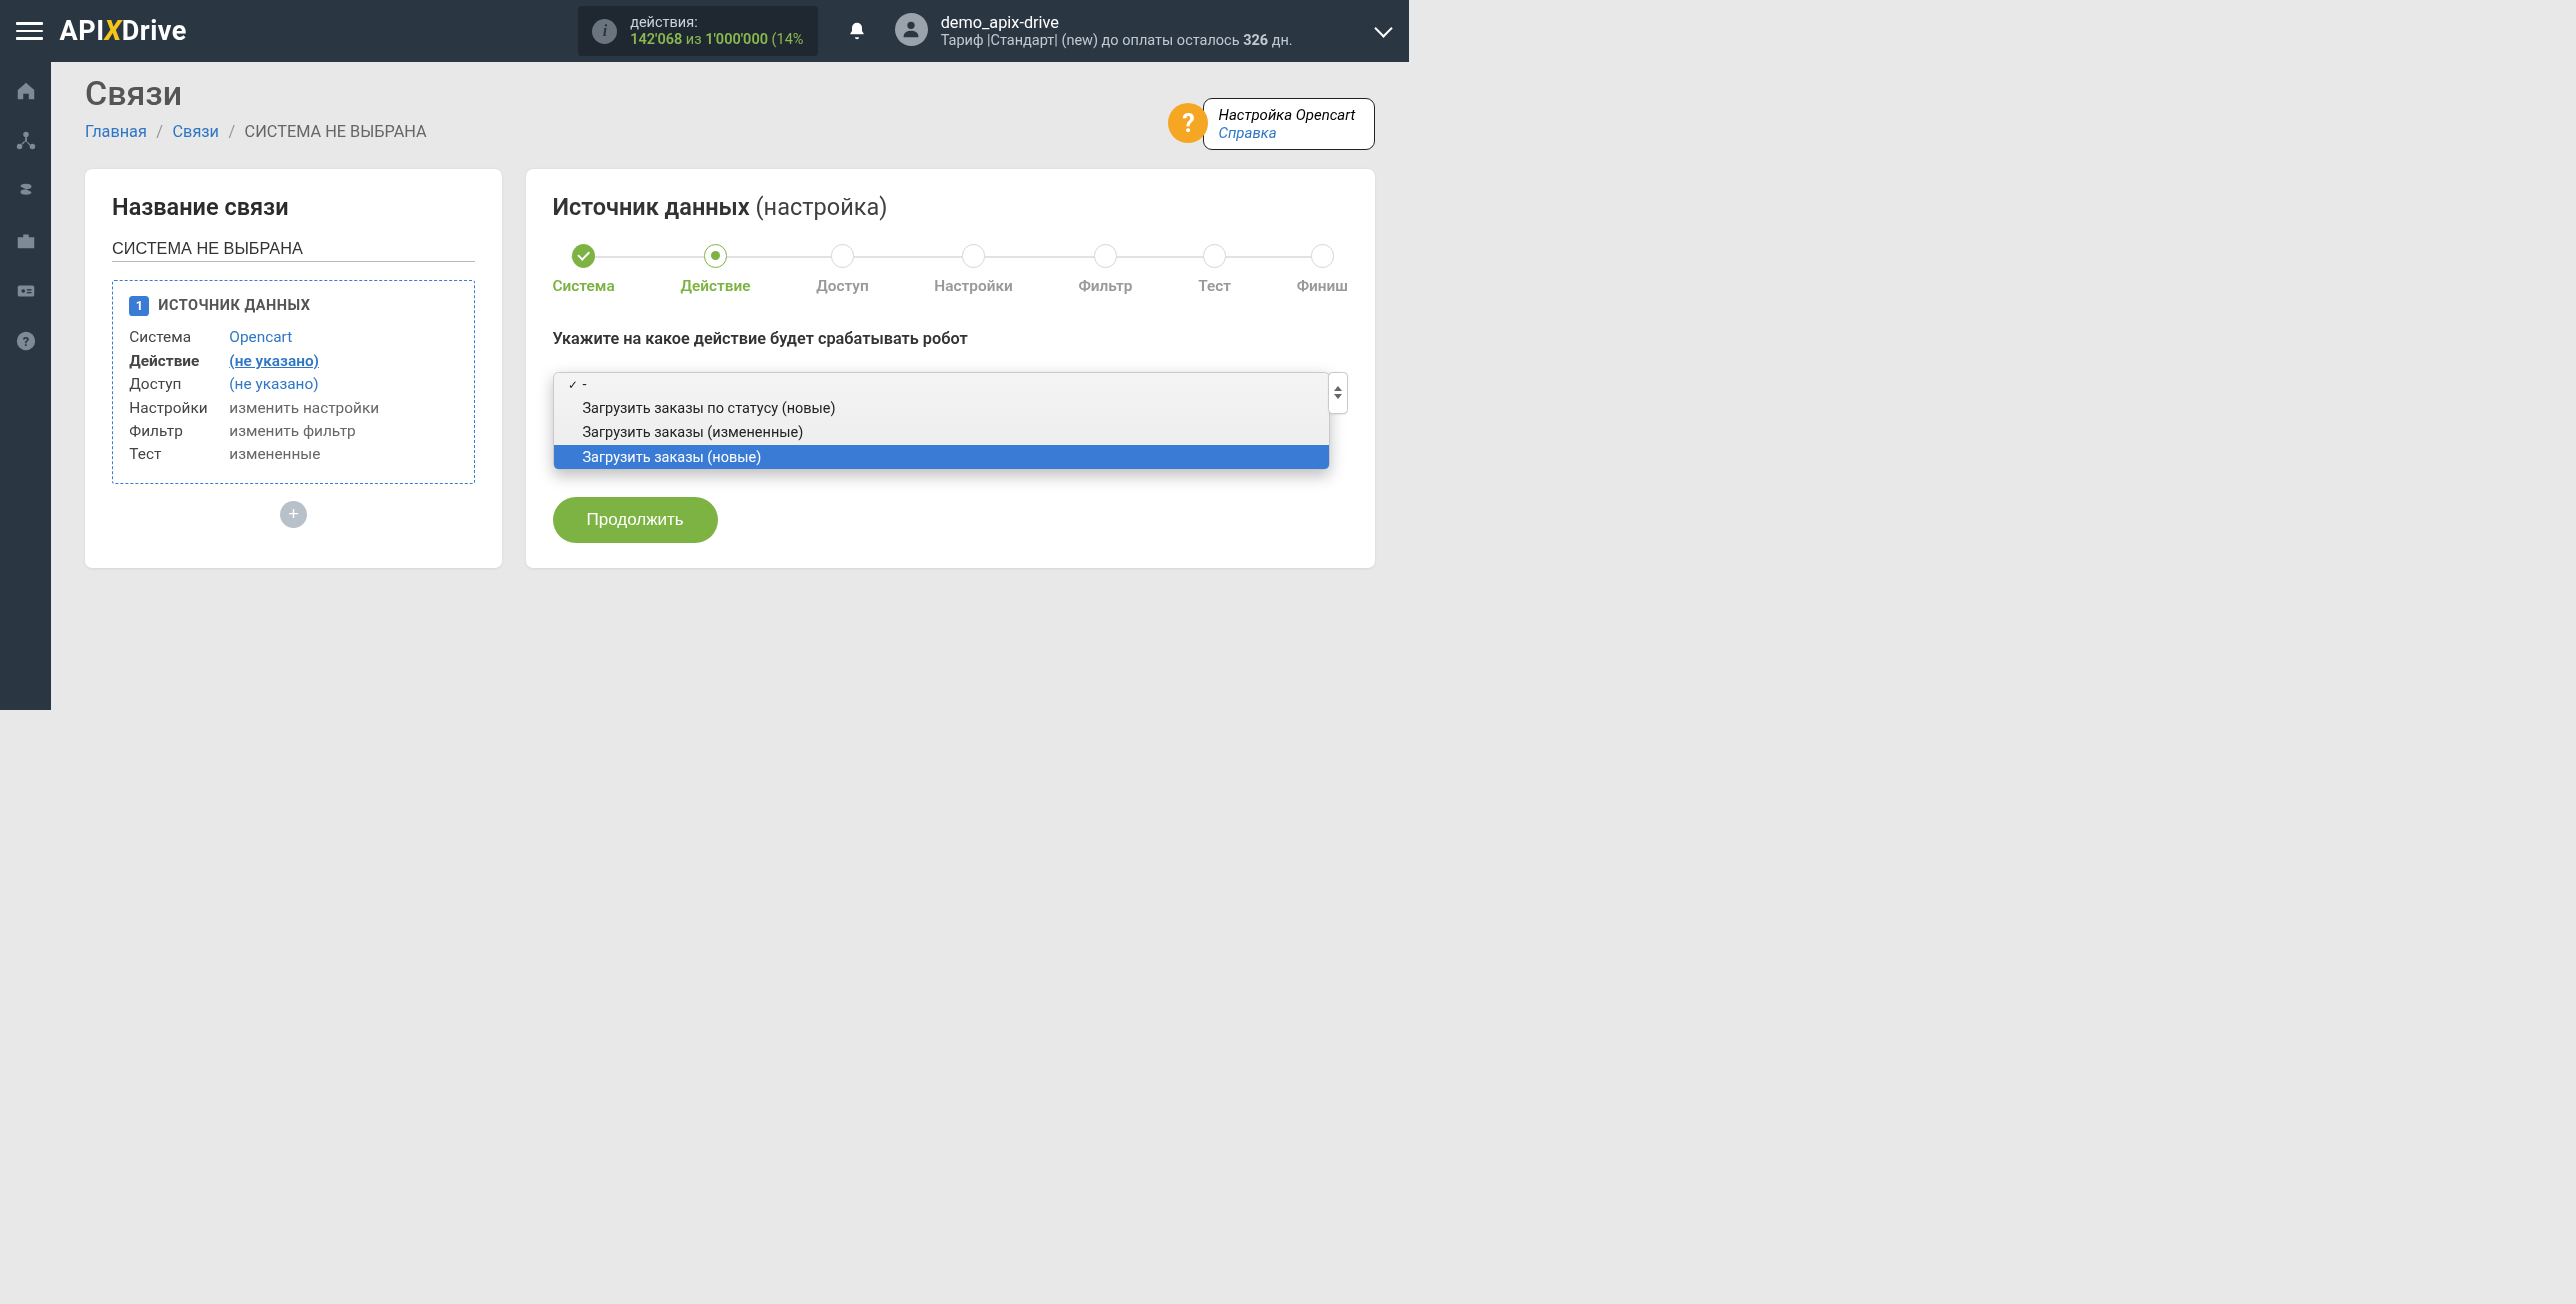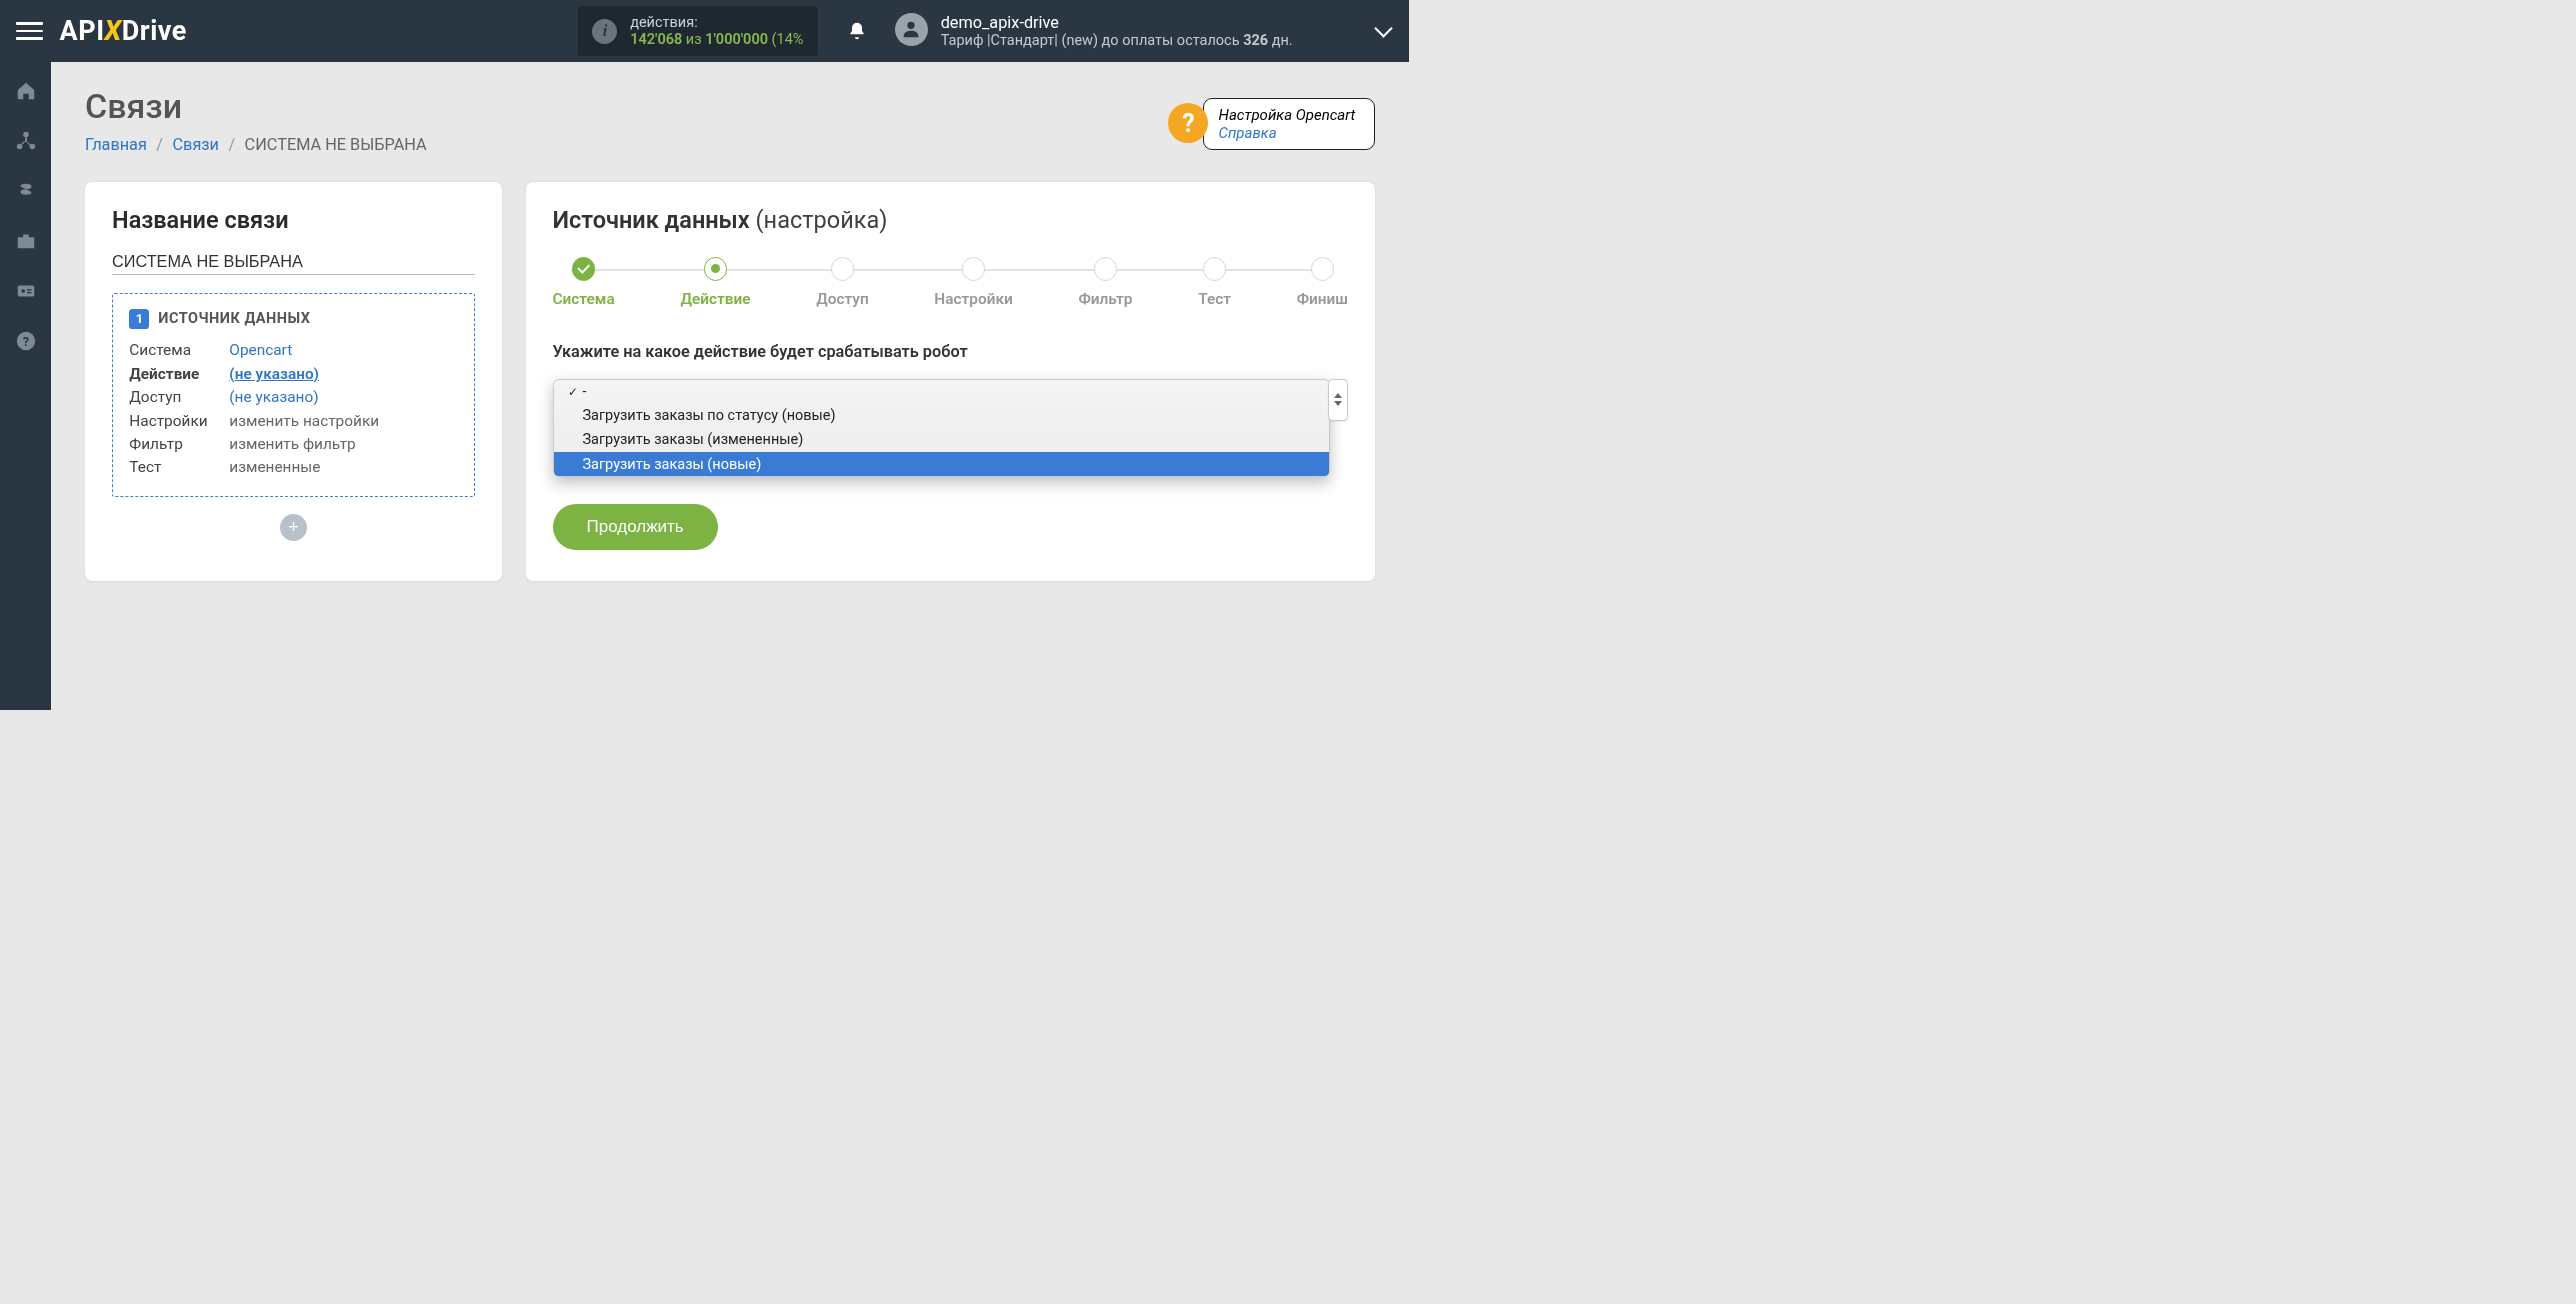--- a/index.html
+++ b/index.html
@@ -74,21 +74,21 @@
   width: 51px; background: #2a3642;
   display: flex; flex-direction: column; align-items: center;
   padding-top: 16.3px; gap: 25px;
 }
 .side-icon {
   width: 25px; height: 25px; cursor: pointer; color: #7e8a96;
   display: flex; align-items: center; justify-content: center;
 }
 .side-icon svg { width: 22px; height: 22px; fill: #7e8a96; }
 
-.main { flex: 1; padding: 24px 34px; overflow: auto; position: relative; }
+.main { flex: 1; padding: 11px 34px; overflow: auto; position: relative; }
 .page-title { font-size: 34px; color: #555; font-weight: 500; margin-bottom: 9px; }
 .breadcrumb { font-size: 16.3px; color: #666; margin-bottom: 28px; }
 .breadcrumb a { color: #2f77c4; text-decoration: none; }
 .breadcrumb .sep { color: #999; margin: 0 5.4px; }
 
 .help-block {
   position: absolute; top: 36px; right: 34px;
   display: flex; align-items: flex-start;
 }
 .help-circle {
@@ -163,21 +163,21 @@
   border-left: 2.7px solid #fff; border-bottom: 2.7px solid #fff;
   transform: rotate(-45deg); margin-top: -2.7px;
 }
 .step.active .step-dot { border-color: #7cb342; }
 .step.active .step-dot::after {
   content: ""; width: 9px; height: 9px; border-radius: 50%; background: #7cb342;
 }
 .step-label { font-size: 15.4px; color: #999; font-weight: 600; }
 .step.done .step-label, .step.active .step-label { color: #7cb342; }
 
-.form-label { font-size: 16.3px; font-weight: 600; color: #333; margin-bottom: 18px; }
+.form-label { font-size: 16.3px; font-weight: 600; color: #333; margin-bottom: 24px; }
 .dropdown-wrap { position: relative; margin-bottom: 27px; }
 .dropdown-caps {
   position: absolute; right: 0; top: 0; width: 20px; height: 42px;
   border: 0.9px solid #c9c9c9; border-radius: 4.5px; background: #fff;
   display: flex; flex-direction: column; align-items: center; justify-content: center;
   box-shadow: 0 0.9px 1.8px rgba(0,0,0,0.08);
 }
 .dropdown-caps::before, .dropdown-caps::after {
   content: ""; width: 0; height: 0; border-left: 4.5px solid transparent; border-right: 4.5px solid transparent;
 }

